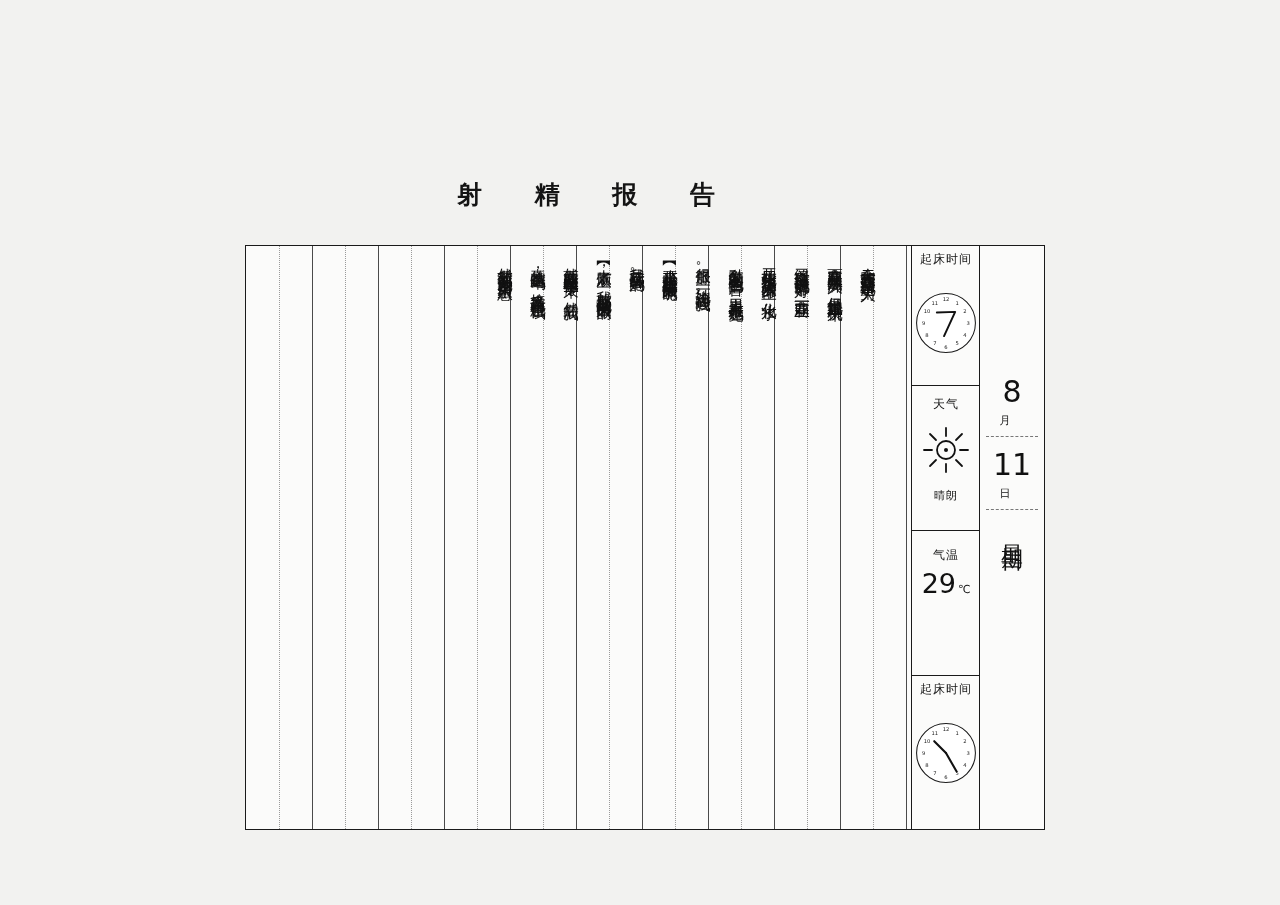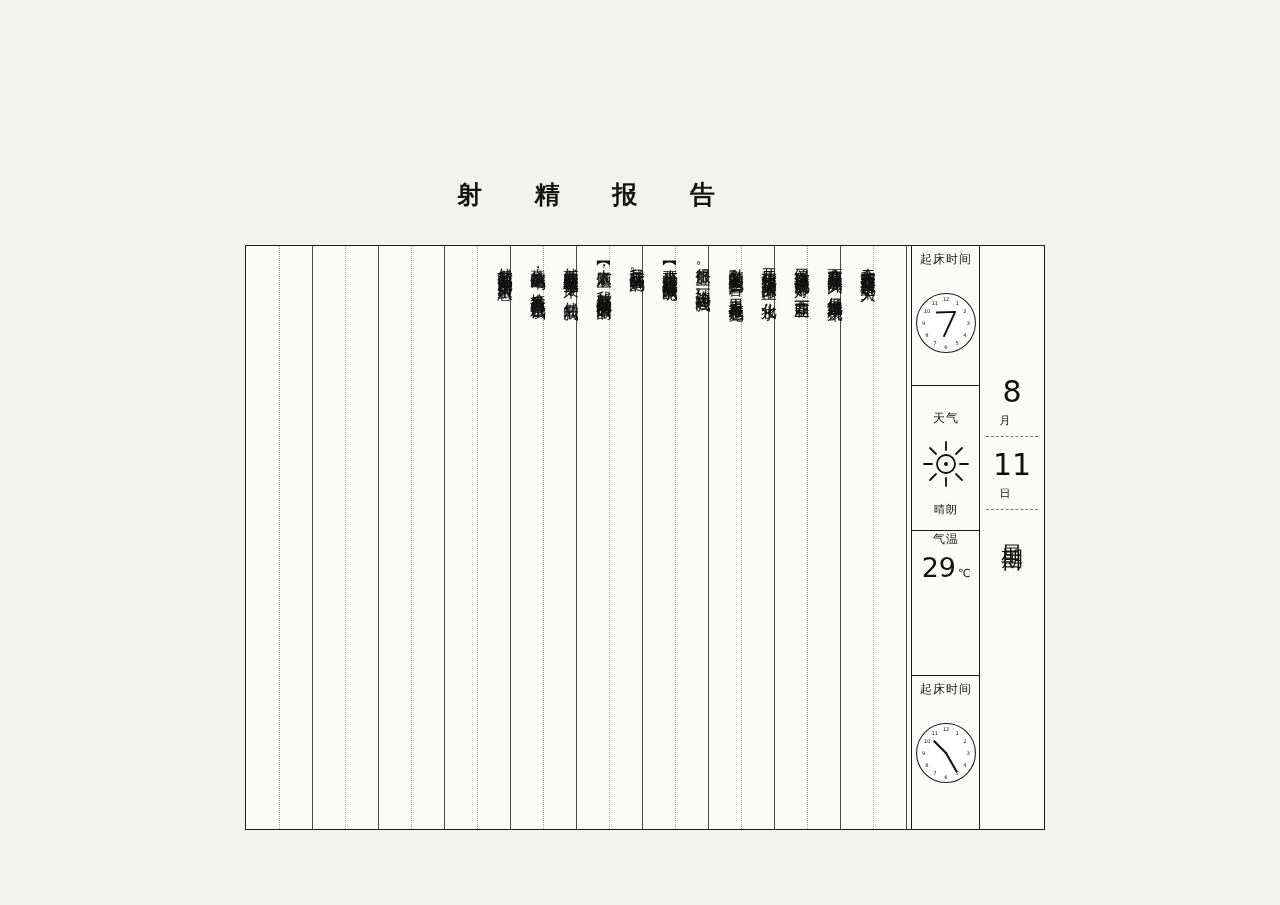--- a/index.html
+++ b/index.html
@@ -240,40 +240,40 @@
               <text x="18" y="55" font-family="DejaVu Sans, sans-serif" font-size="8" text-anchor="middle" fill="#222">9</text>
               <text x="23" y="36" font-family="DejaVu Sans, sans-serif" font-size="8" text-anchor="middle" fill="#222">10</text>
               <text x="35" y="24" font-family="DejaVu Sans, sans-serif" font-size="8" text-anchor="middle" fill="#222">11</text>
 
               <path d="M38 36 L66 35 L49 72" fill="none" stroke="#111" stroke-width="3" stroke-linecap="round" stroke-linejoin="round"></path>
             </svg>
           </div>
         </div>
 
         <div class="cell weatherbox" style="top:140px;height:145px">
-          <div class="cell-label" style="margin-top:24px">天气</div>
+          <div class="cell-label" style="margin-top:10px">天气</div>
           <div class="sun-wrap">
             <svg width="56" height="56" viewBox="0 0 56 56">
               <circle cx="28" cy="28" r="9" fill="none" stroke="#111" stroke-width="1.8"></circle>
               <circle cx="28" cy="28" r="2" fill="#111"></circle>
               <line x1="28" y1="6" x2="28" y2="14" stroke="#111" stroke-width="1.8" stroke-linecap="round"></line>
               <line x1="28" y1="42" x2="28" y2="50" stroke="#111" stroke-width="1.8" stroke-linecap="round"></line>
               <line x1="6" y1="28" x2="14" y2="28" stroke="#111" stroke-width="1.8" stroke-linecap="round"></line>
               <line x1="42" y1="28" x2="50" y2="28" stroke="#111" stroke-width="1.8" stroke-linecap="round"></line>
               <line x1="12" y1="12" x2="18" y2="18" stroke="#111" stroke-width="1.8" stroke-linecap="round"></line>
               <line x1="38" y1="38" x2="44" y2="44" stroke="#111" stroke-width="1.8" stroke-linecap="round"></line>
               <line x1="44" y1="12" x2="38" y2="18" stroke="#111" stroke-width="1.8" stroke-linecap="round"></line>
               <line x1="18" y1="38" x2="12" y2="44" stroke="#111" stroke-width="1.8" stroke-linecap="round"></line>
             </svg>
           </div>
           <div class="weather-val">晴朗</div>
         </div>
 
         <div class="cell" style="top:285px;height:145px">
-          <div class="cell-label" style="">气温</div>
+          <div class="cell-label" style="margin-top:16px">气温</div>
           <div class="temp-val">
             <span>29</span><span class="temp-unit">℃</span>
           </div>
         </div>
 
         <div class="cell clockbox" style="top:430px;height:152px;border-bottom:none">
           <div class="cell-label">起床时间</div>
           <div class="clock-wrap">
             <svg width="104" height="104" viewBox="0 0 104 104">
               <circle cx="52" cy="52" r="45" fill="#ffffff" stroke="#1a1a1a" stroke-width="1.6"></circle>

